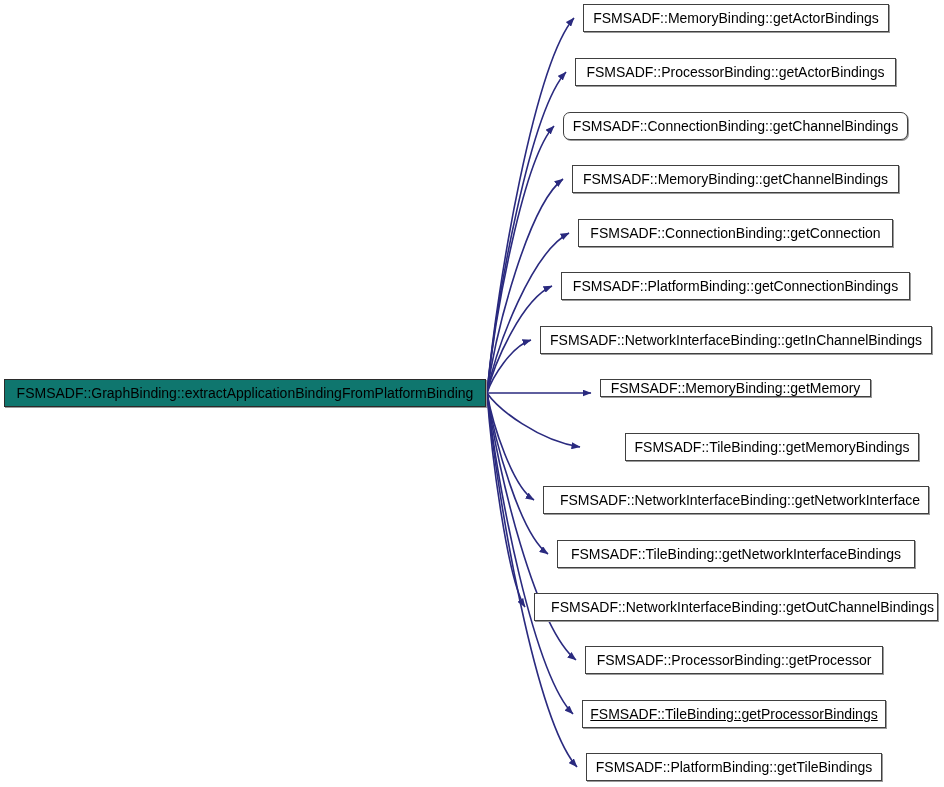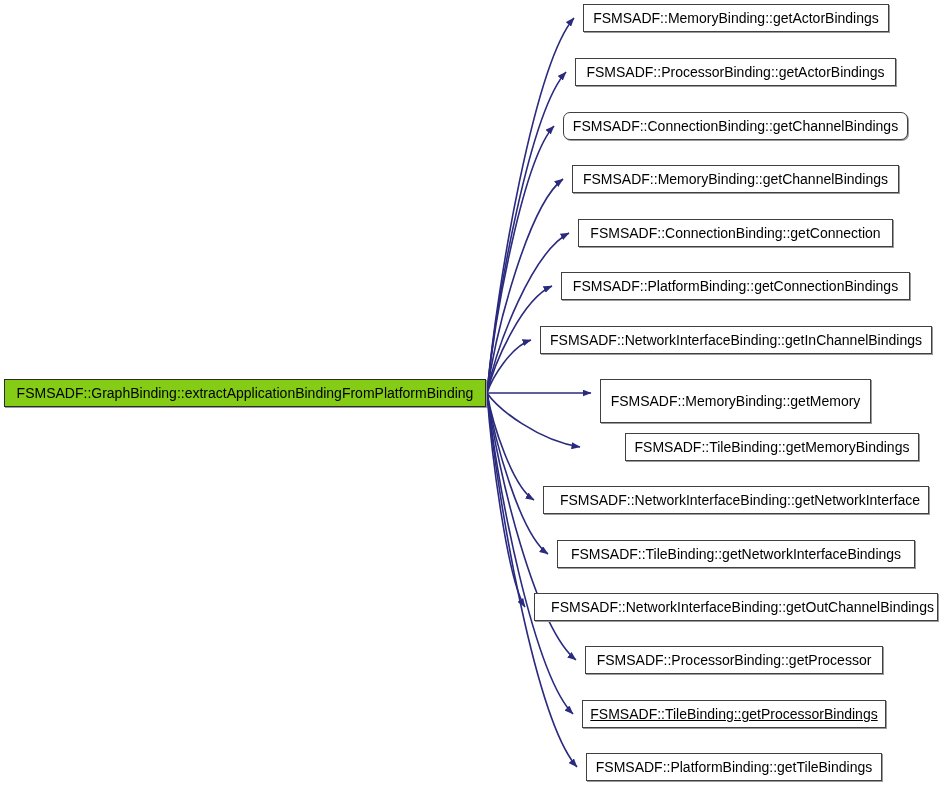--- a/index.html
+++ b/index.html
@@ -34,21 +34,21 @@
     font-size: 14px;
     line-height: 1;
     white-space: nowrap;
     display: flex;
     align-items: center;
     justify-content: center;
     letter-spacing: 0px;
     box-shadow: 1px 1px 0 0 #9a9a9a;
   }
   .node.root {
-    background: #84cc16;
+    background: #0f766e;
     border: 1px solid #2b2b2b;
   }
   .node .node-label {
     display: block;
     padding: 0 8px;
   }
 </style>
 </head>
 <body>
 
@@ -97,21 +97,21 @@
       </div>
       <div class="node" style="left: 578px; top: 219px; width: 315px; height: 28px;">
         <span class="node-label">FSMSADF::ConnectionBinding::getConnection</span>
       </div>
       <div class="node" style="left: 561px; top: 272px; width: 349px; height: 28px;">
         <span class="node-label">FSMSADF::PlatformBinding::getConnectionBindings</span>
       </div>
       <div class="node" style="left: 540px; top: 326px; width: 392px; height: 28px;">
         <span class="node-label">FSMSADF::NetworkInterfaceBinding::getInChannelBindings</span>
       </div>
-      <div class="node" style="left: 600px; top: 379px; width: 271px; height: 44px;">
+      <div class="node" style="left: 600px; top: 379px; width: 271px; height: 18px;">
         <span class="node-label">FSMSADF::MemoryBinding::getMemory</span>
       </div>
       <div class="node" style="left: 589px; top: 433px; width: 294px; height: 28px; margin-left: 36px;">
         <span class="node-label">FSMSADF::TileBinding::getMemoryBindings</span>
       </div>
       <div class="node" style="left: 543px; top: 486px; width: 386px; height: 28px; padding-left: 8px;">
         <span class="node-label">FSMSADF::NetworkInterfaceBinding::getNetworkInterface</span>
       </div>
       <div class="node" style="left: 557px; top: 540px; width: 358px; height: 28px;">
         <span class="node-label">FSMSADF::TileBinding::getNetworkInterfaceBindings</span>

